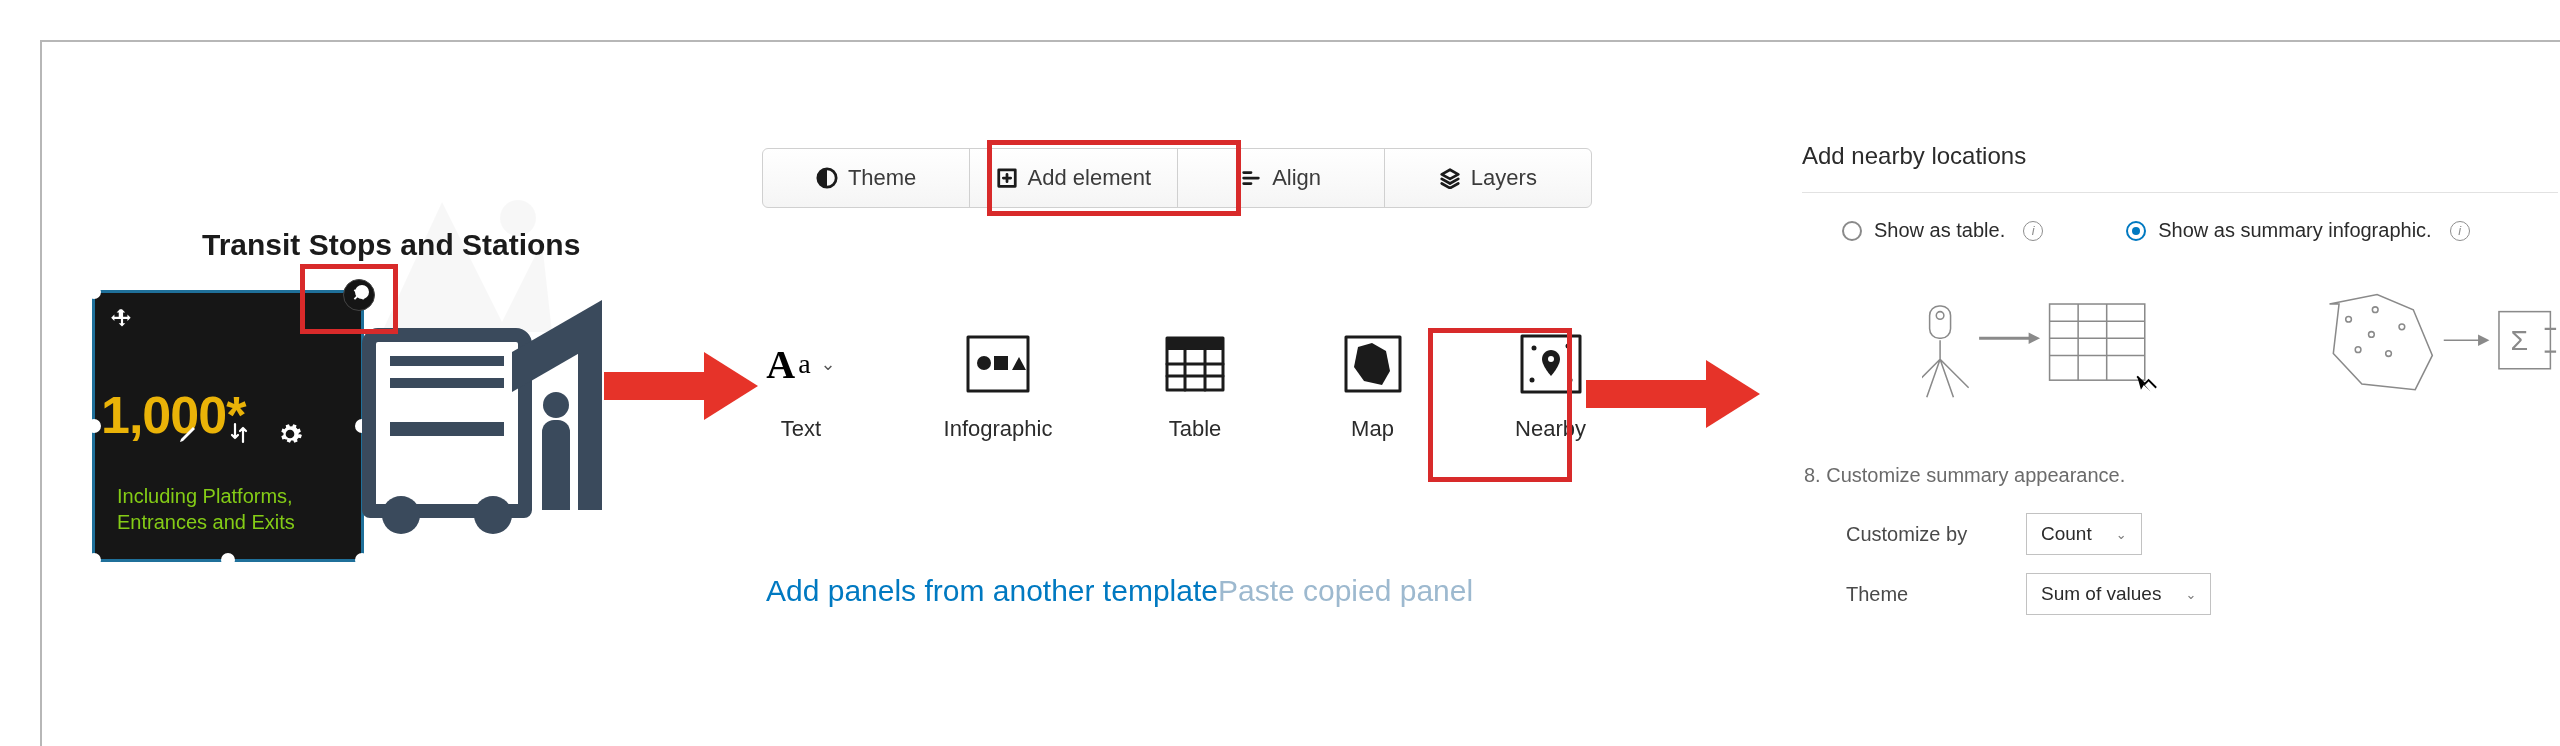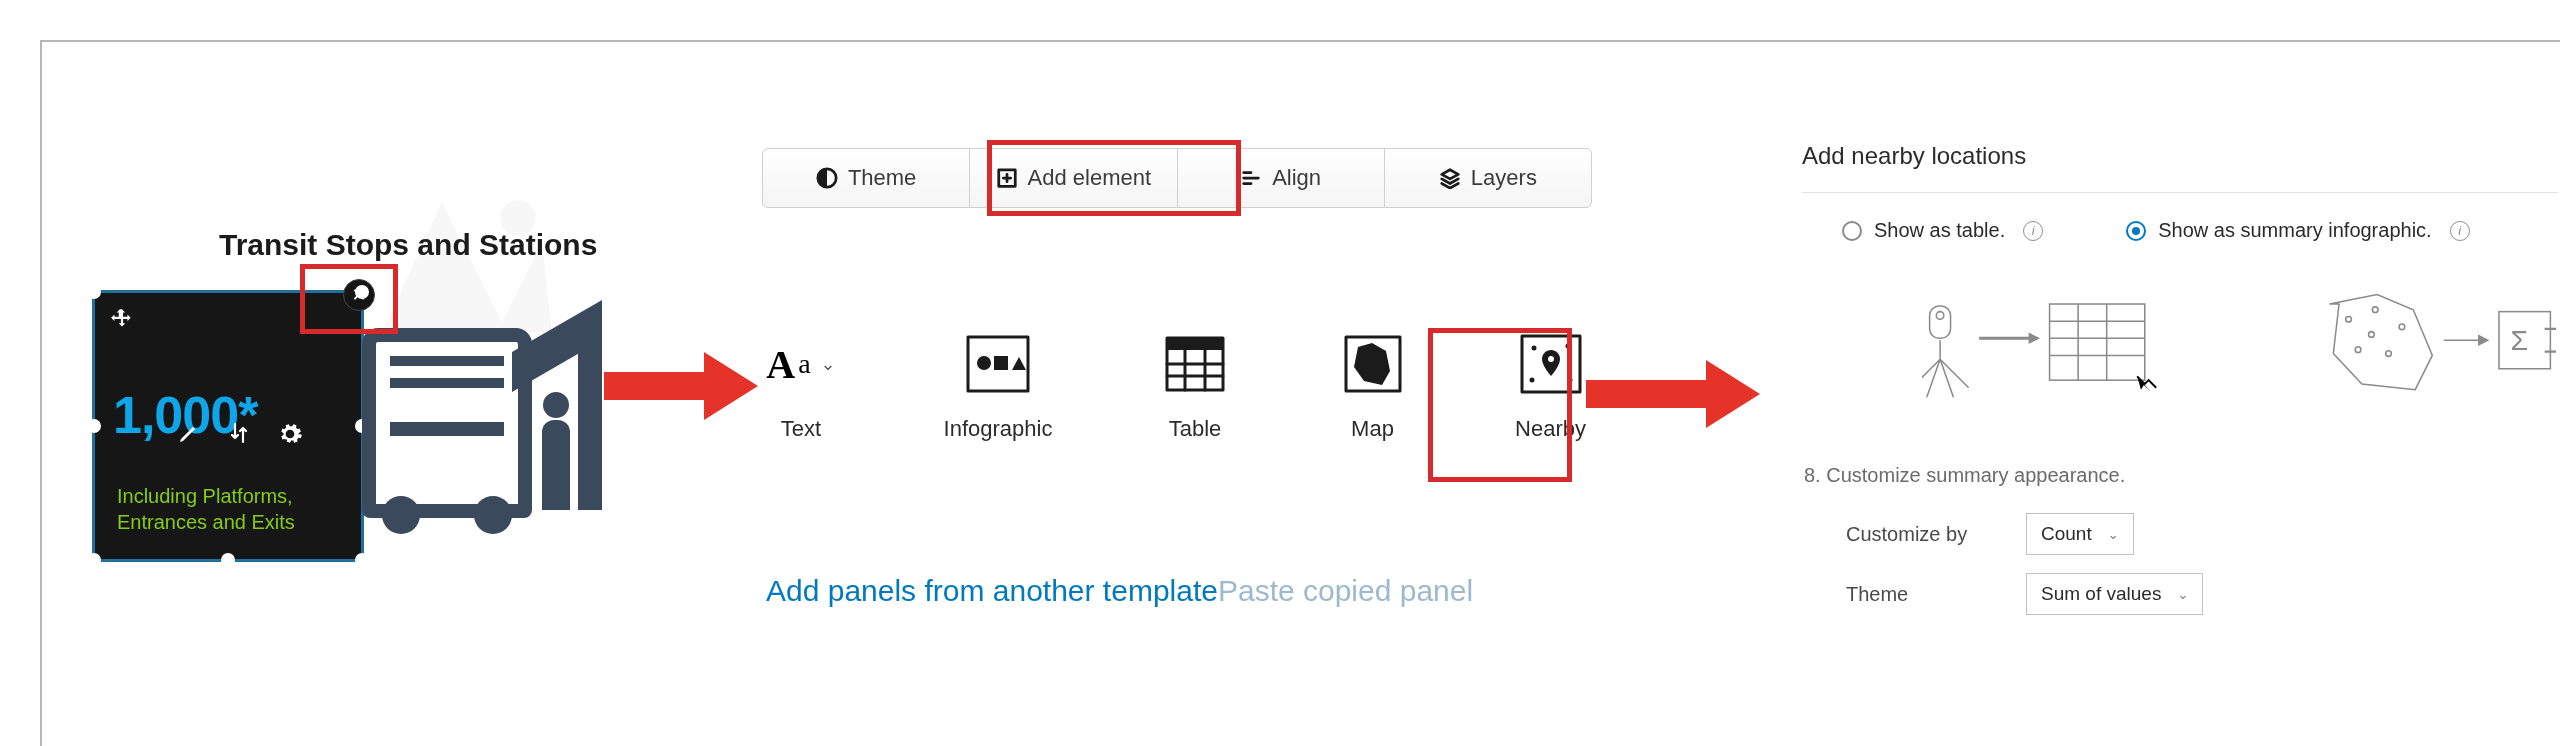--- a/index.html
+++ b/index.html
@@ -18,21 +18,21 @@
     width:2560px;
     height:746px;
     border:2px solid var(--outer-border);
     position:relative;
     background:#fff;
     overflow:hidden;
   }
   
   .card-title{
     position:absolute;
-    left:177px; top:186px;
+    left:160px; top:186px;
     font-size:30px; font-weight:600; color:#1b1b1b;
   }
   .watermark{
     position:absolute;
     left:310px; top:140px;
     width:220px;height:160px;
     opacity:.18;
   }
   .selected-block{
     position:absolute;
@@ -51,21 +51,21 @@
   .selected-block .g-mb{bottom:-8px;left:50%;transform:translateX(-50%)}
   .close-badge{
     position:absolute;
     top:-14px; right:-14px;
     width:32px;height:32px;border-radius:50%;
     background:#151515;border:1px solid #444;color:#fff;
     display:flex;align-items:center;justify-content:center;font-size:18px
   }
   .move-icon{position:absolute;left:14px;top:14px;color:#fff;font-size:26px}
   .big-number{
-    position:absolute;left:18px;top:92px;color:#0ea5e9;font-size:52px;font-weight:700;letter-spacing:-1px
+    position:absolute;left:6px;top:92px;color:#eab308;font-size:52px;font-weight:700;letter-spacing:-1px
   }
   .toolbar-row{
     position:absolute;left:82px;top:128px;display:flex;gap:26px;color:#fff
   }
   .sub-caption{
     position:absolute;left:22px;top:190px;color:#84cc16;font-size:20px;line-height:26px
   }
 
   .bus-area{
     position:absolute;left:320px;top:248px;width:240px;height:270px;
@@ -135,21 +135,21 @@
   .radio.checked{border-color:#0079c1}
   .radio.checked::after{content:'';position:absolute;inset:4px;border-radius:50%;background:#0079c1}
   .info-dot{width:20px;height:20px;border:1.5px solid #8e8e8e;border-radius:50%;display:inline-flex;align-items:center;justify-content:center;font-size:13px;color:#8e8e8e;font-style:italic;margin-left:6px}
   .opts{display:flex;gap:83px;margin-left:40px}
 
   .thumbs{display:flex;gap:160px;margin:42px 0 60px 120px}
   .thumb{width:250px;height:120px}
 
   .form-row{display:flex;align-items:center;margin:18px 0 0 44px}
   .form-row .flabel{width:180px;color:#4a4a4a;font-size:20px}
-  .dd{border:1px solid #c2c2c2;padding:9px 14px;font-size:19px;color:#2b2b2b;display:inline-flex;align-items:center;gap:16px;background:#fff}
+  .dd{border:1px solid #c2c2c2;padding:9px 14px;font-size:19px;color:#2b2b2b;display:inline-flex;align-items:center;gap:24px;background:#fff}
   .dd .caret{font-size:13px;color:#777}
 
   
   .stk{fill:none;stroke:#1b1b1b;stroke-width:3;stroke-linecap:round;stroke-linejoin:round}
 </style>
 </head>
 <body>
 
 <div class="canvas">
 

